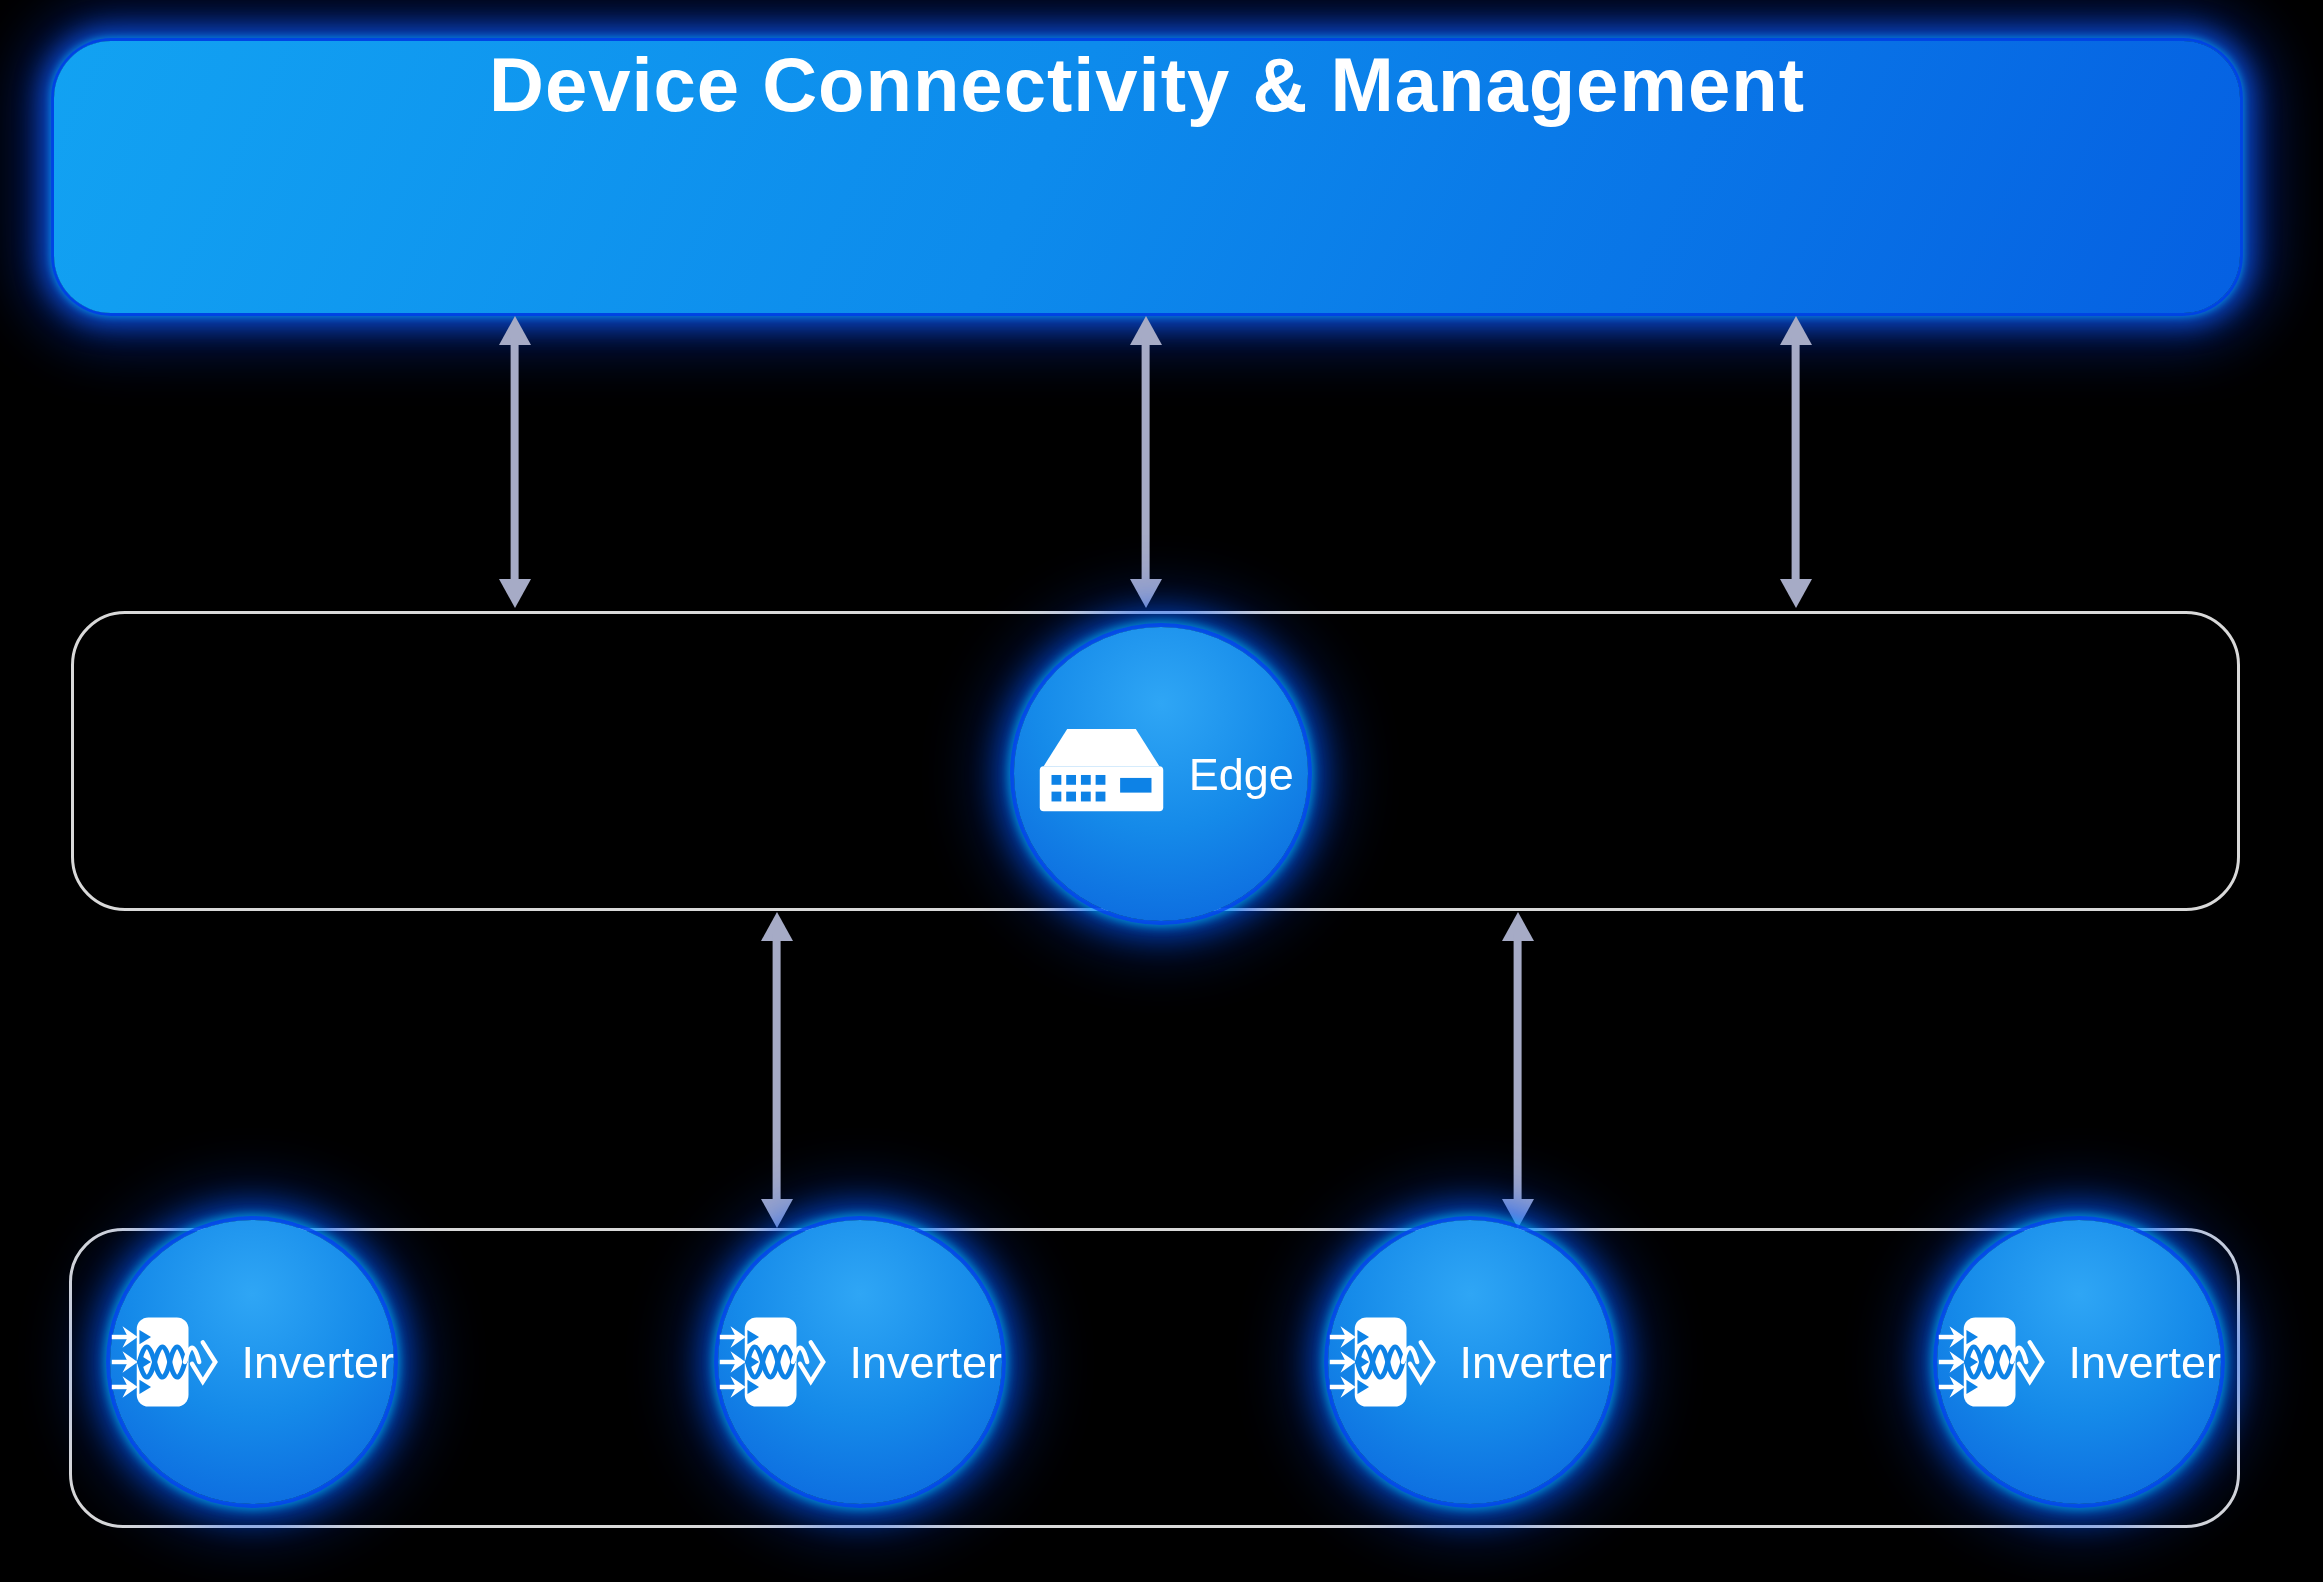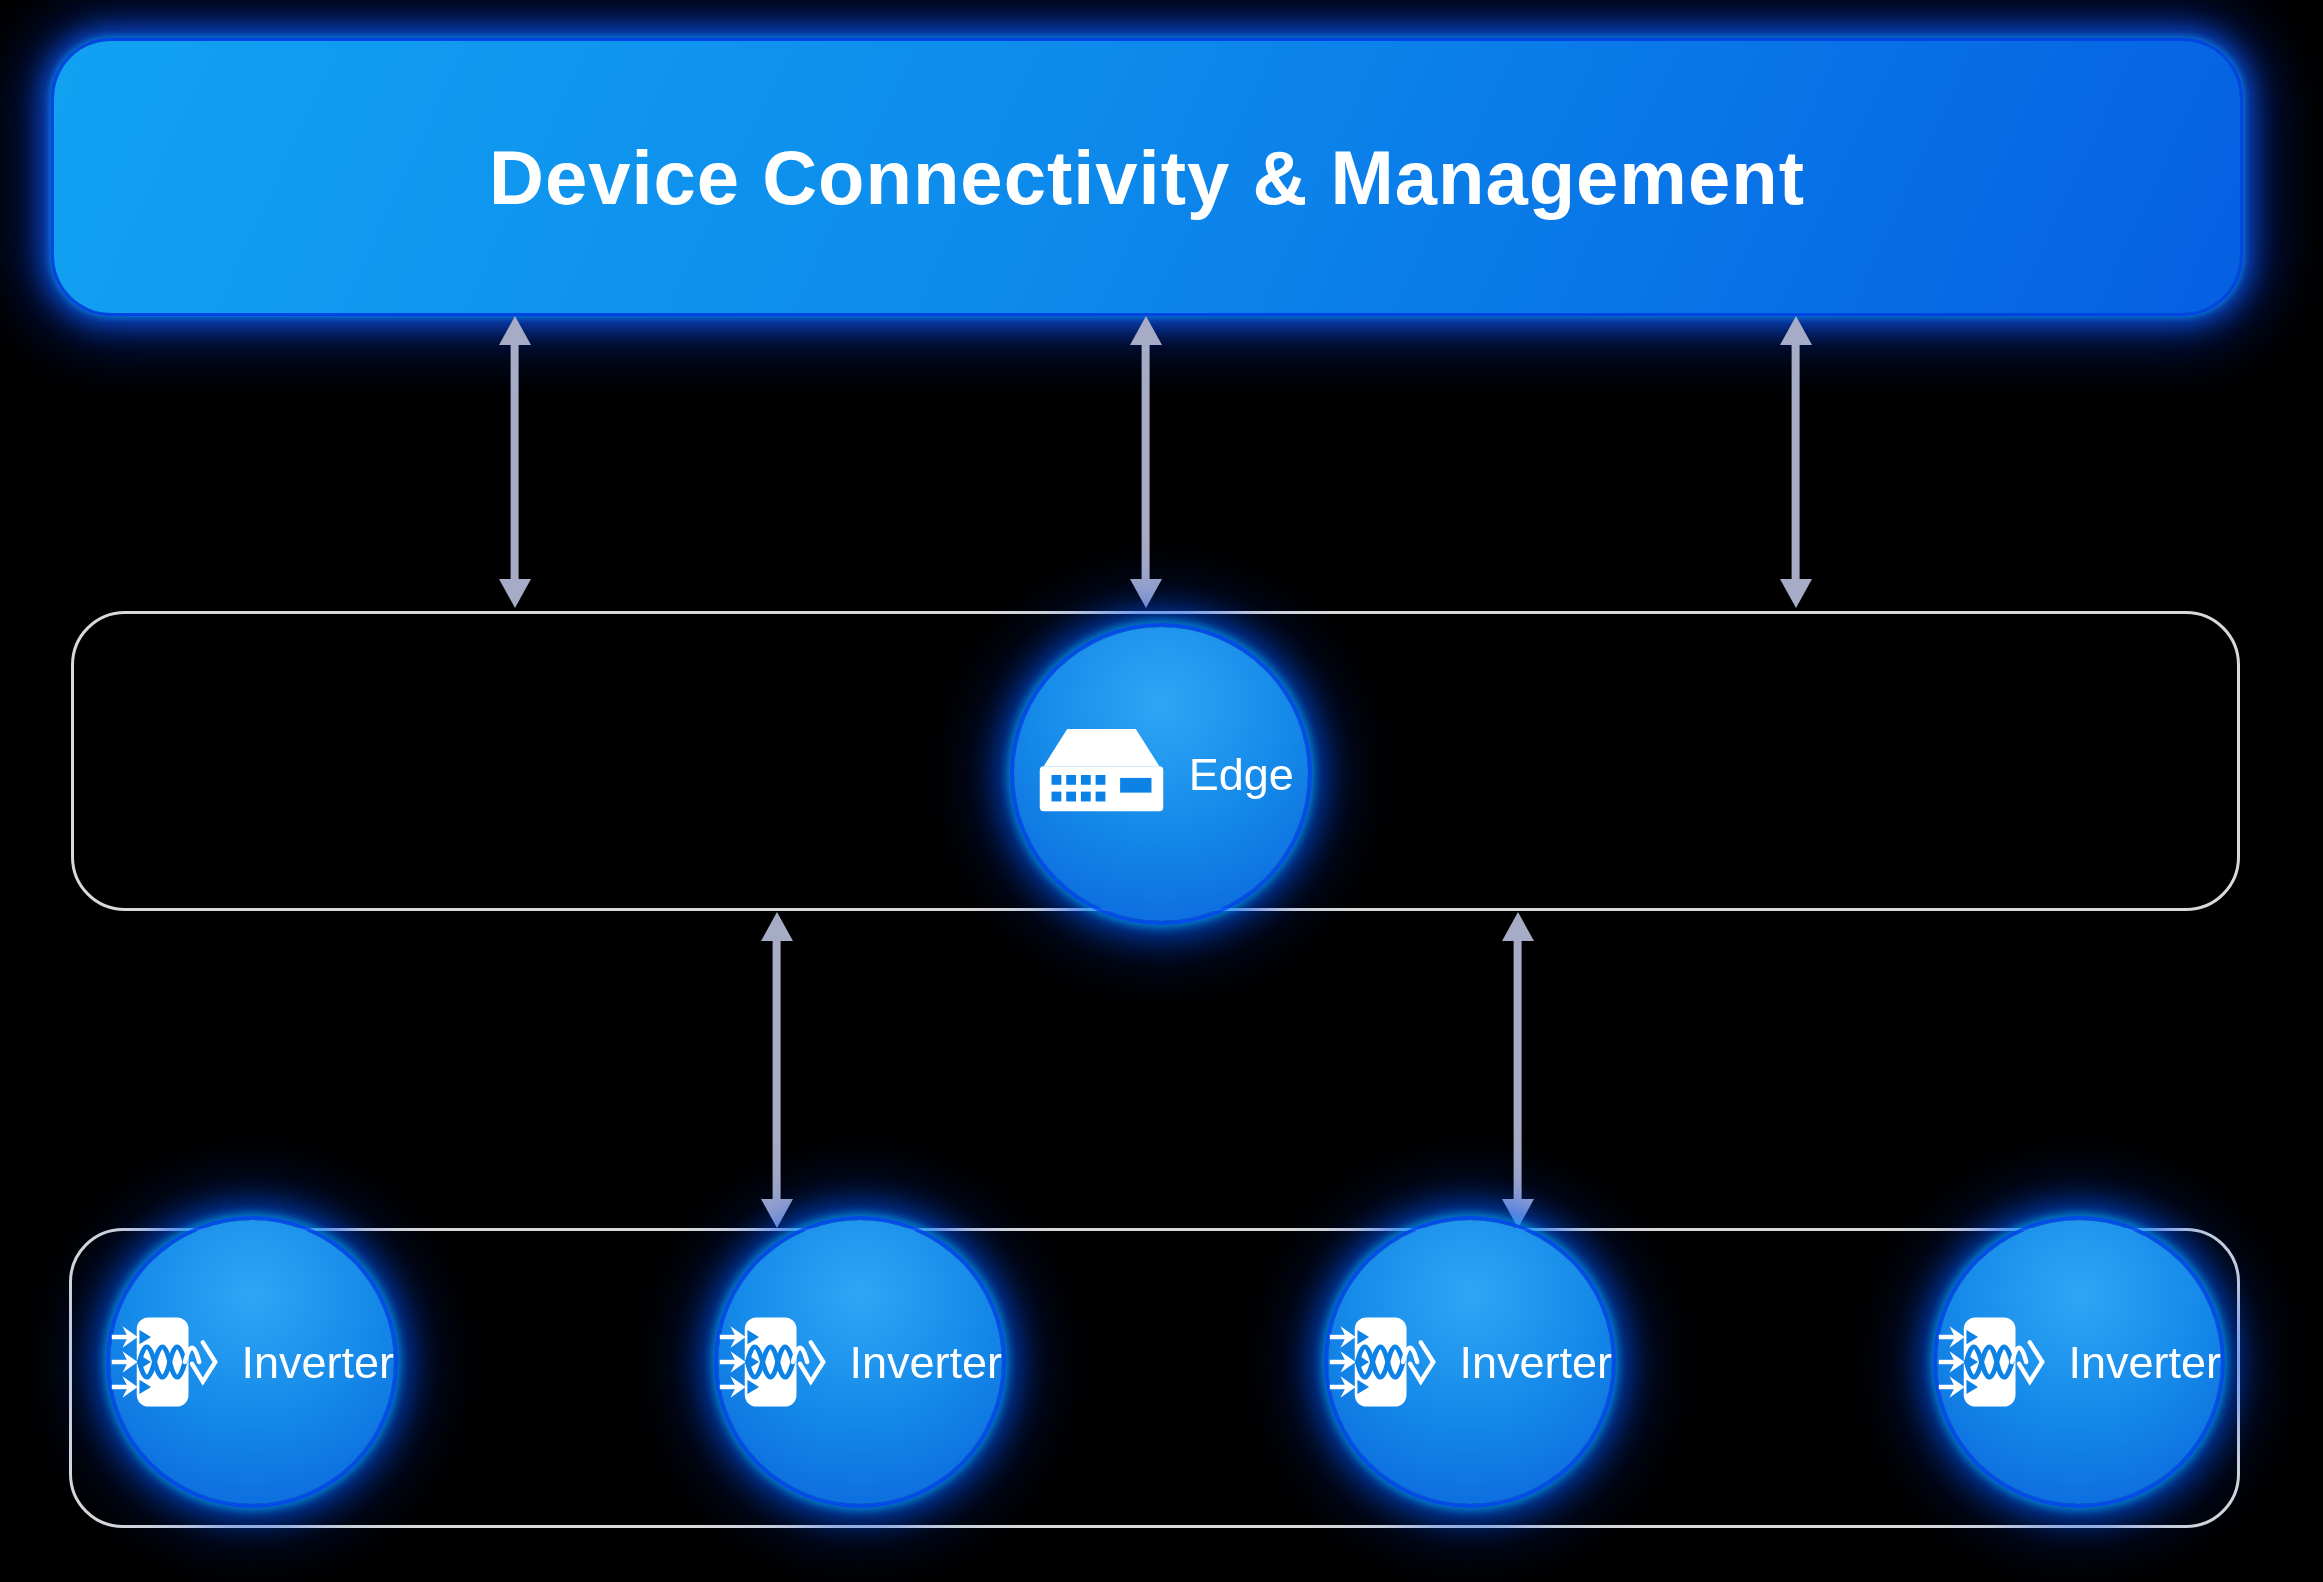--- a/index.html
+++ b/index.html
@@ -14,21 +14,21 @@
   
   .banner{
     position:absolute;left:54px;top:41px;width:2186px;height:272px;
     border-radius:57px;
     background:linear-gradient(115deg,var(--banner_gradient_start,#12A2F2) 0%,#0D8BEC 45%,var(--banner_gradient_end,#0560E2) 100%);
     box-shadow:
       0 0 0 2.9px rgba(0,60,230,.85),
       0 0 7.8px 3.9px rgba(0,210,255,.45),
       0 0 25.5px 11.8px rgba(15,95,255,.75),
       0 0 59px 29px rgba(10,70,255,.40);
-    display:flex;align-items:center;justify-content:center;
+    display:flex;align-items:flex-start;justify-content:center;
   }
   .banner-title{
     color:var(--text,#fff);
     font-size:76px;font-weight:bold;letter-spacing:1px;
     text-align:center;white-space:nowrap;
   }
 
   
   .layer-box{
     position:absolute;border:3.9px solid var(--outline,#D9D9D9);

